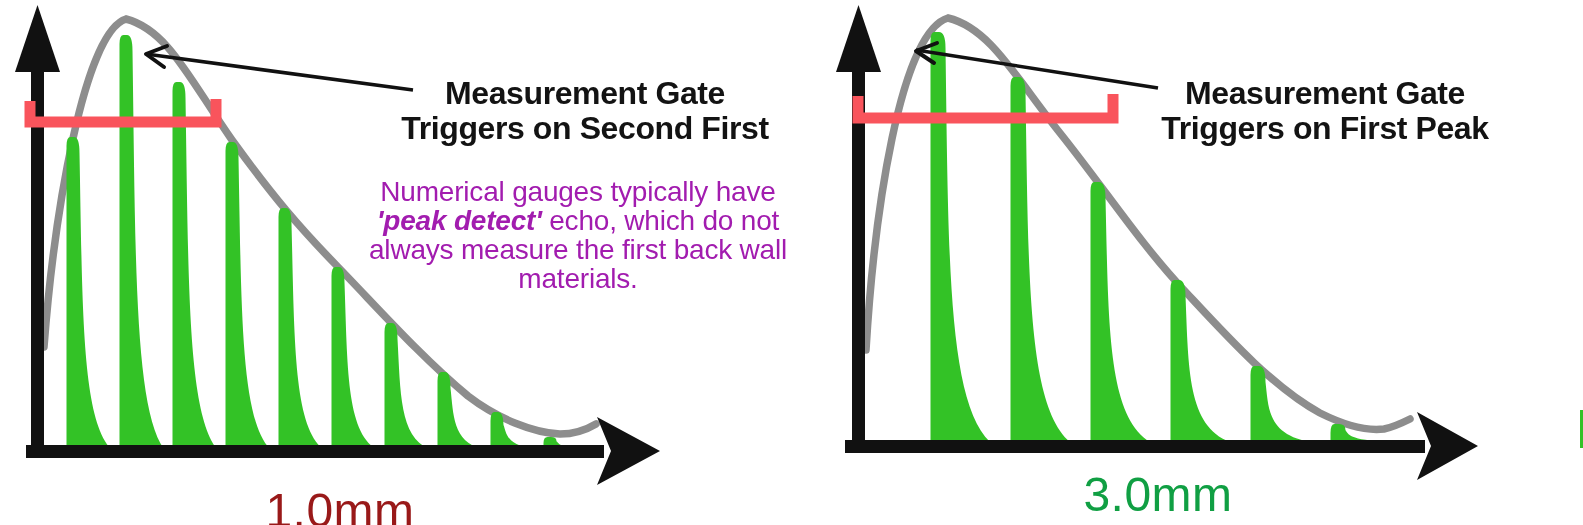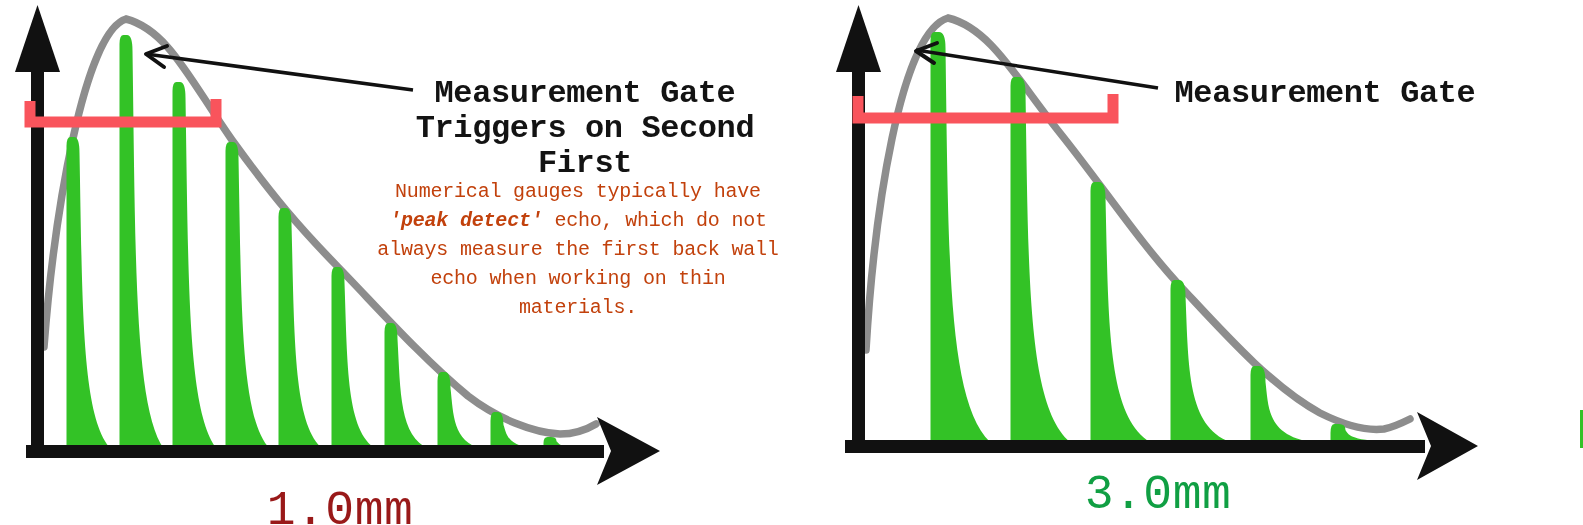--- a/index.html
+++ b/index.html
@@ -6,23 +6,23 @@
   .stage{position:relative;width:1583px;height:525px;background:var(--background,#fff);
          font-family:"Liberation Sans","DejaVu Sans",sans-serif;overflow:hidden;}
   svg.scene{position:absolute;left:0;top:0;}
   .envelope{fill:none;stroke:var(--envelope_gray);stroke-width:7.5;stroke-linecap:round;}
   .peaks{fill:var(--peak_green);stroke:none;}
   .gate{fill:none;stroke:var(--gate_red);stroke-width:11;stroke-linecap:butt;stroke-linejoin:miter;}
   .axis{fill:var(--ink_black);}
   .ann-line{stroke:var(--ink_black);stroke-width:3.6;fill:none;}
   .ann-head{stroke:var(--ink_black);stroke-width:4;fill:none;stroke-linecap:round;stroke-linejoin:round;}
   .strip{fill:var(--peak_green);}
-  .txt{position:absolute;text-align:center;color:#131313;font-family:Liberation Mono, monospace;}
+  .txt{position:absolute;text-align:center;color:#131313;}
   .title{font-size:32px;font-weight:bold;line-height:35px;letter-spacing:-0.4px;}
-  .body-copy{font-size:20px;font-weight:400;line-height:29px;color:#c2410c;letter-spacing:-0.2px;}
+  .body-copy{font-size:28px;font-weight:400;line-height:29px;color:#a21caf;letter-spacing:-0.2px;}
   .body-copy .em{font-weight:bold;font-style:italic;}
   .thick-label{font-size:48px;line-height:50px;letter-spacing:0.5px;}
   .label-red{color:var(--label_red);margin-top:16px;}
   .label-green{color:var(--label_green);}
 </style>
 </head>
 <body>
 
 <div class="stage">
 
@@ -57,25 +57,25 @@
 
   <div class="txt title" style="left:360px;top:76px;width:450px;">
     <div>Measurement Gate</div>
     <div>Triggers on Second First</div>
   </div>
 
   <div class="txt body-copy" style="left:352px;top:177px;width:452px;">
     <div>Numerical gauges typically have</div>
     <div><span class="em">'peak detect'</span><span> echo, which do not</span></div>
     <div>always measure the first back wall</div>
-    <div>echo when working on thin</div>
     <div>materials.</div>
   </div>
 
   <div class="txt title" style="left:1105px;top:76px;width:440px;">
     <div>Measurement Gate</div>
+    <div>Triggers on First Peak</div>
   </div>
 
   <div class="txt thick-label label-red" style="left:240px;top:470px;width:200px;">1.0mm</div>
 
   <div class="txt thick-label label-green" style="left:1050px;top:470px;width:216px;text-align:center;">3.0mm</div>
 
 </div>
 
 </body></html>

